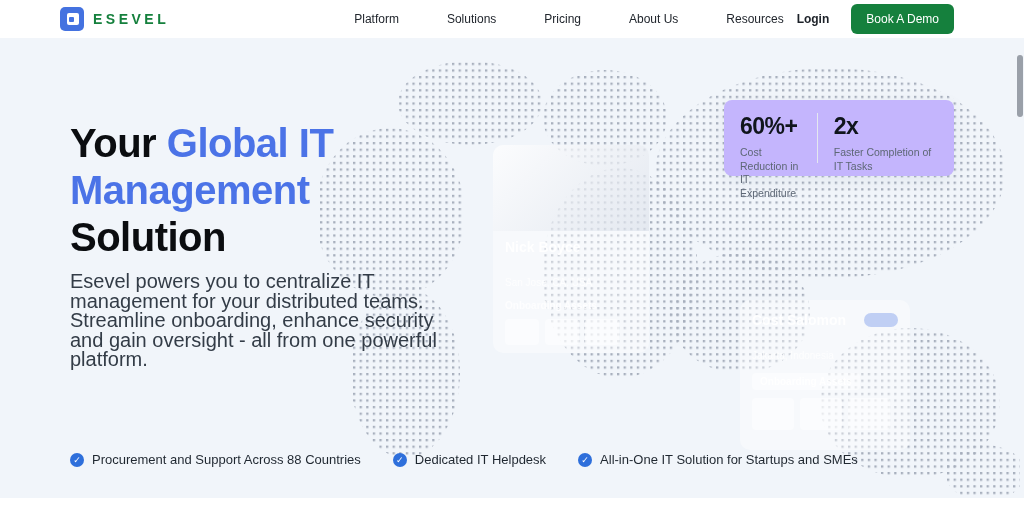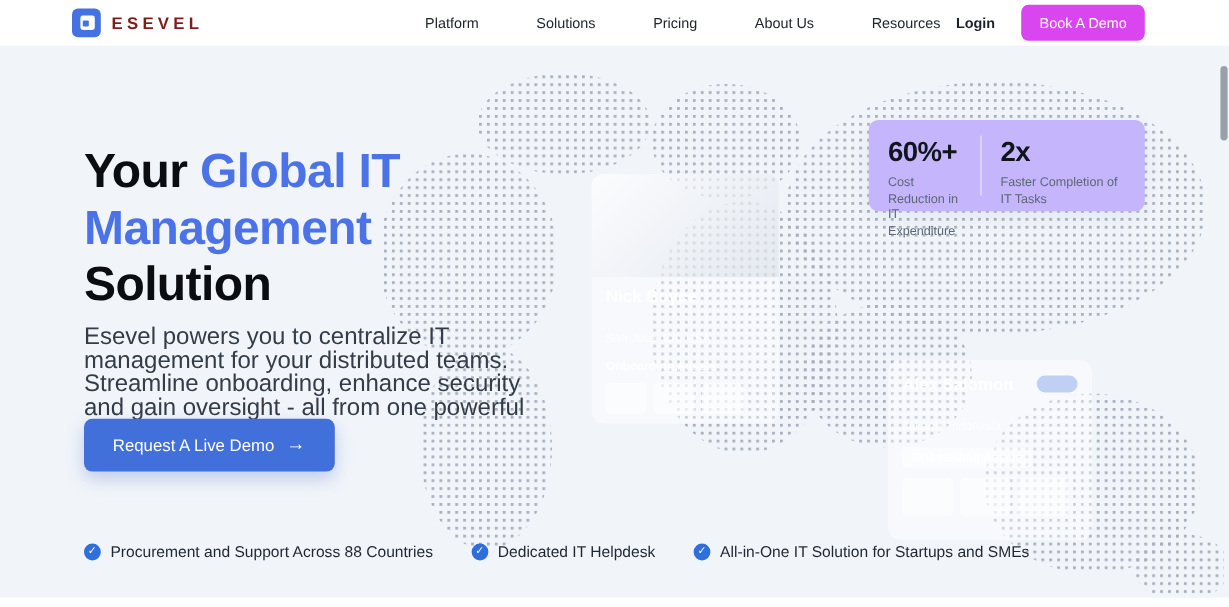--- a/index.html
+++ b/index.html
@@ -8,27 +8,27 @@
 
   
   .header {
     position:relative; z-index:30; height:38px; background:#ffffff;
     display:flex; align-items:center; padding:0 70px 0 60px;
   }
   .logo { display:flex; align-items:center; gap:9px; cursor:pointer; }
   .logo-mark { width:24px; height:24px; background:#4472e0; border-radius:5px; position:relative; }
   .logo-mark .inner-white { position:absolute; left:7px; top:6px; width:12px; height:12px; background:#ffffff; border-radius:2px; }
   .logo-mark .inner-dot { position:absolute; left:2px; top:3.5px; width:5px; height:5px; background:#4472e0; border-radius:1px; }
-  .logo-text { font-size:14px; font-weight:bold; letter-spacing:3.5px; color:#7f1d1d; }
+  .logo-text { font-size:14px; font-weight:bold; letter-spacing:3.5px; color:#15803d; }
   .nav { display:flex; gap:48px; margin-left:185px; }
   .nav-item { font-size:12px; color:#21262d; cursor:pointer; white-space:nowrap; }
   .header-right { margin-left:auto; display:flex; align-items:center; gap:22px; }
   .login { font-size:12px; font-weight:bold; color:#1c2128; cursor:pointer; }
   .book-demo {
-    background:#d946ef; color:#ffffff; font-size:12px; border:none; cursor:pointer;
+    background:#15803d; color:#ffffff; font-size:12px; border:none; cursor:pointer;
     padding:8px 15px; border-radius:6px; font-family:inherit;
   }
 
   
   .hero { position:relative; height:468px; overflow:hidden; }
 
   .map-svg { position:absolute; left:320px; top:5px; z-index:1; pointer-events:none; }
 
   
   .ghost-card {
@@ -158,40 +158,36 @@
       <div class="ghost-thumbs">
         <div class="ghost-thumb"></div>
         <div class="ghost-thumb"></div>
         <div class="ghost-thumb"></div>
       </div>
     </div>
   </div>
 
   <div class="ghost-card ghost2">
     <div class="row1">
-      <div class="ghost-name">Alex Salomon</div>
+      <div class="ghost-name">Cost Salomon</div>
       <div class="ghost-pill"></div>
     </div>
     <div class="ghost-loc">Jakarta, Indonesia</div>
     <span class="ghost-tag">Onboarding Assets</span>
     <div class="ghost-thumbs">
       <div class="ghost-thumb"></div>
       <div class="ghost-thumb"></div>
       <div class="ghost-thumb"></div>
     </div>
   </div>
 
   <h1 class="hero-title"><span>Your </span><span class="hl">Global IT</span> <span class="hl">Management</span> <span>Solution</span></h1>
 
   <p class="hero-desc">Esevel powers you to centralize IT management for your distributed teams. Streamline onboarding, enhance security and gain oversight - all from one powerful platform.</p>
 
-  <button class="cta">
-    <span>Request A Live Demo</span>
-    <span class="arrow">→</span>
-  </button>
 
   <div class="stats-card">
     <div class="stat">
       <div class="stat-value">60%+</div>
       <div class="stat-label">Cost Reduction in IT Expenditure</div>
     </div>
     <div class="stat">
       <div class="stat-value">2x</div>
       <div class="stat-label">Faster Completion of IT Tasks</div>
     </div>

